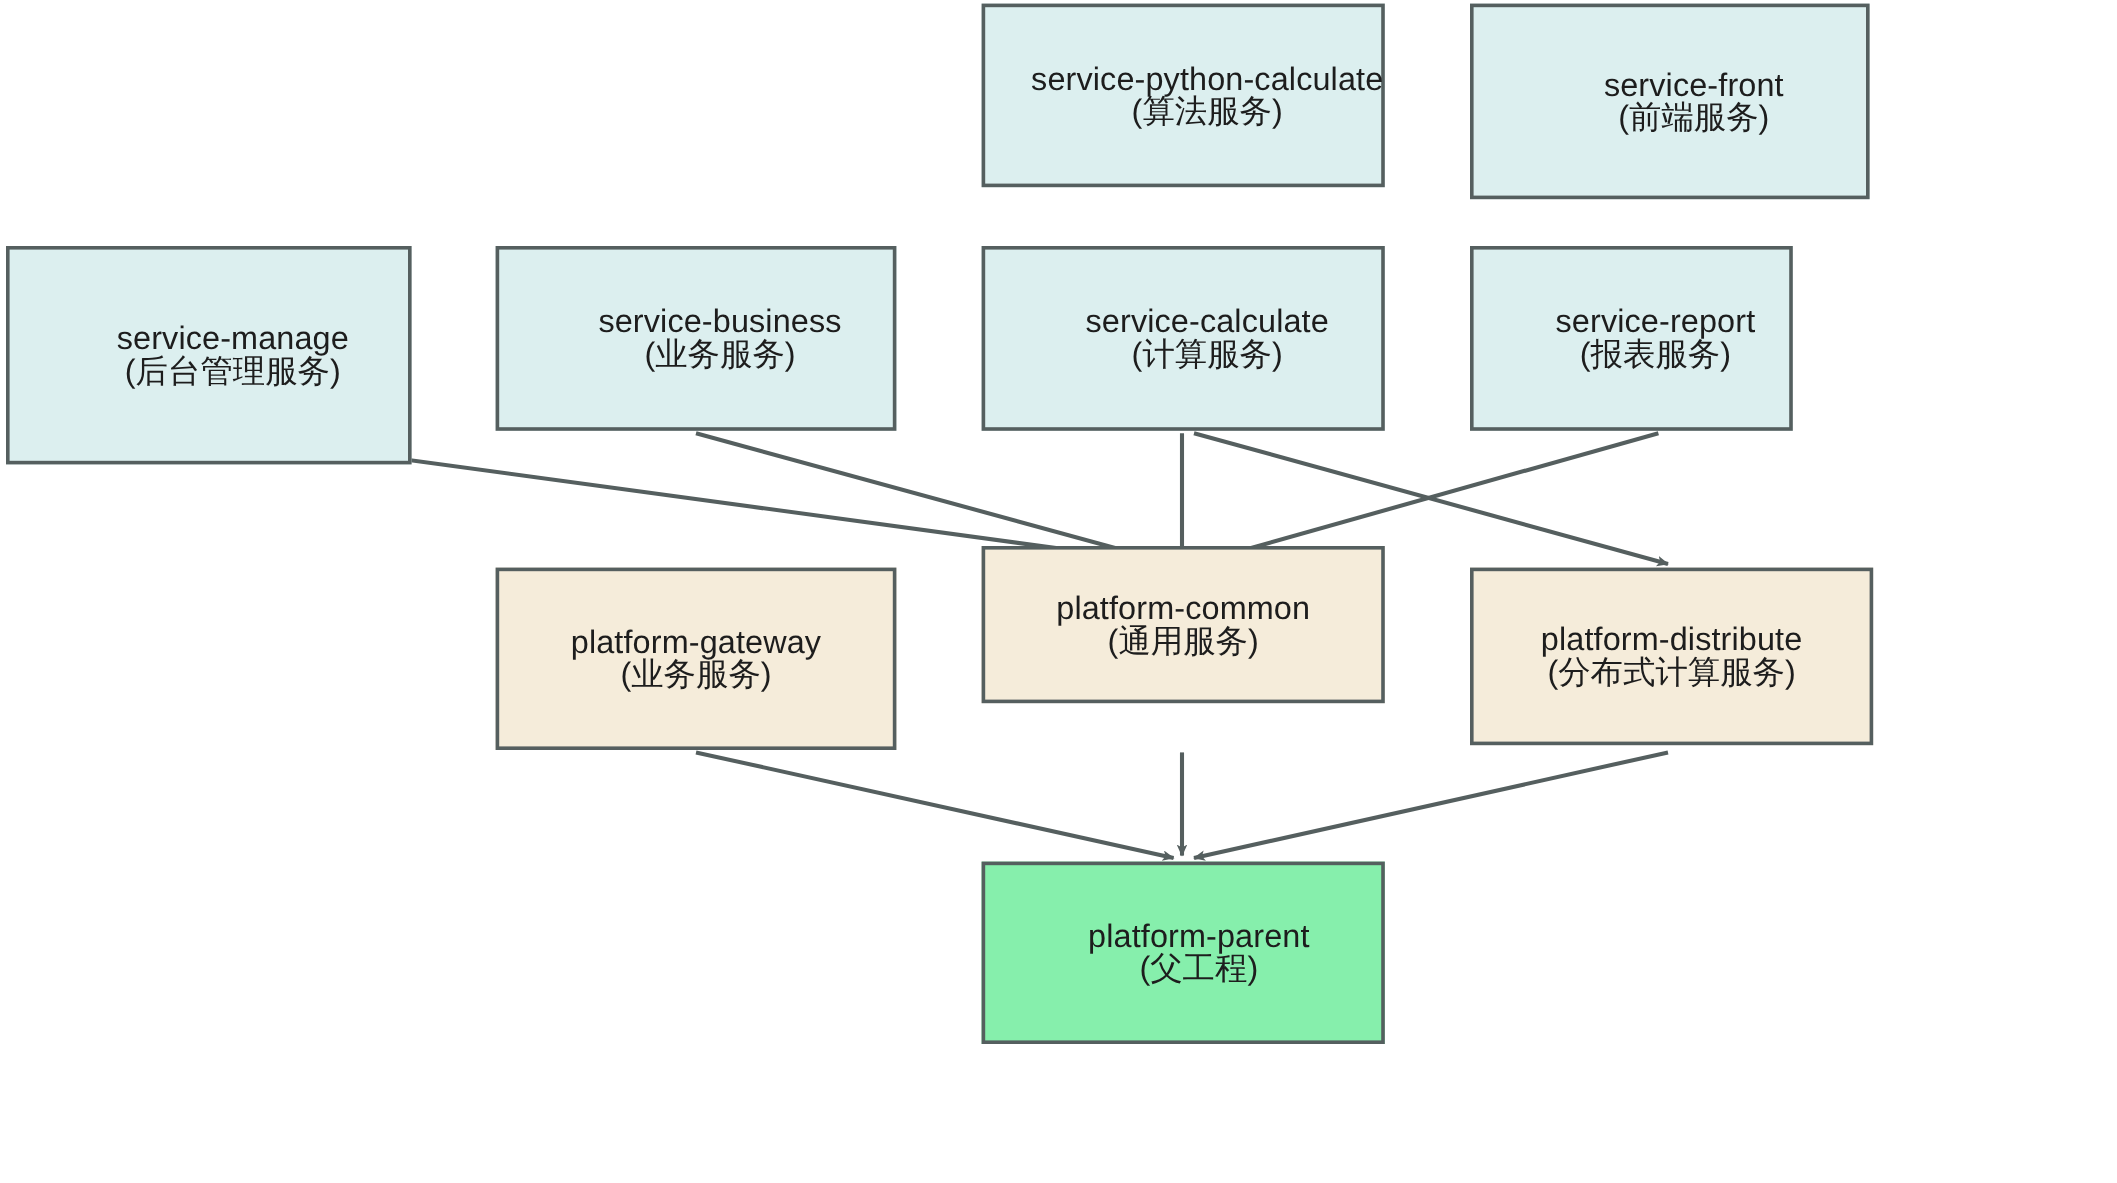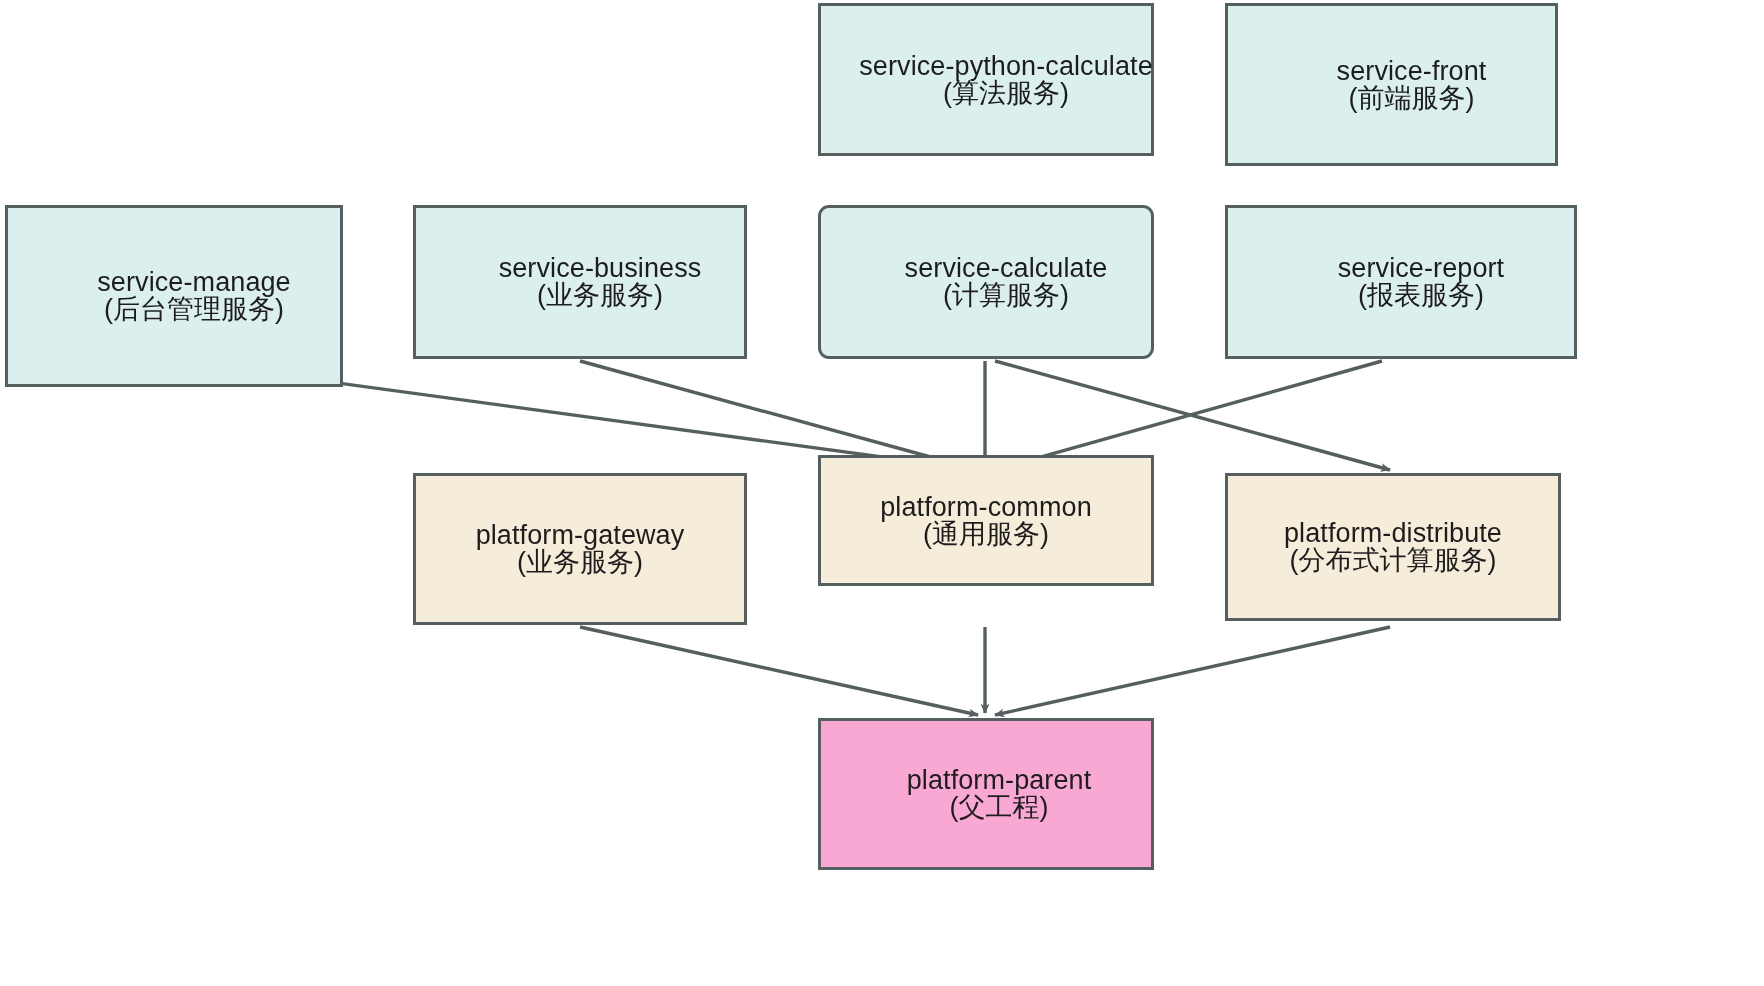--- a/index.html
+++ b/index.html
@@ -40,21 +40,21 @@
     letter-spacing: 0.1px;
     white-space: nowrap;
   }
   .node .subtitle {
     font-size: 27px;
     color: #1d1d1d;
     white-space: nowrap;
   }
   .type-service { background: #dcefef; padding-left: 40px; }
   .type-platform { background: #f5ecda; }
-  .type-parent   { background: #f9a8d4; padding-left: 26px; }
+  .type-parent   { background: #86efac; padding-left: 26px; }
 </style>
 </head>
 <body>
 
 <div id="canvas">
 
   <svg id="edges" viewBox="0 0 1764 986" xmlns="http://www.w3.org/2000/svg">
     <defs>
       <marker id="arrowhead" markerWidth="12" markerHeight="12" refX="9.2" refY="4.4" orient="auto" markerUnits="userSpaceOnUse">
         <path d="M 0 0 L 10 4.4 L 0 8.8 L 2.4 4.4 Z" fill="#555f5f"></path>
@@ -82,25 +82,25 @@
         <div class="subtitle">(前端服务)</div>
       </div>
       <div class="node type-service" style="left: 5px; top: 205px; width: 338px; height: 182px;">
         <div class="title">service-manage</div>
         <div class="subtitle">(后台管理服务)</div>
       </div>
       <div class="node type-service" style="left: 413px; top: 205px; width: 334px; height: 154px; text-align: right;">
         <div class="title">service-business</div>
         <div class="subtitle">(业务服务)</div>
       </div>
-      <div class="node type-service" style="left: 818px; top: 205px; width: 336px; height: 154px; border-radius: 11px;">
+      <div class="node type-service" style="left: 818px; top: 205px; width: 336px; height: 154px;">
         <div class="title">service-calculate</div>
         <div class="subtitle">(计算服务)</div>
       </div>
-      <div class="node type-service" style="left: 1225px; top: 205px; width: 352px; height: 154px;">
+      <div class="node type-service" style="left: 1225px; top: 205px; width: 269px; height: 154px;">
         <div class="title">service-report</div>
         <div class="subtitle">(报表服务)</div>
       </div>
       <div class="node type-platform" style="left: 413px; top: 473px; width: 334px; height: 152px;">
         <div class="title">platform-gateway</div>
         <div class="subtitle">(业务服务)</div>
       </div>
       <div class="node type-platform" style="left: 818px; top: 455px; width: 336px; height: 131px;">
         <div class="title">platform-common</div>
         <div class="subtitle">(通用服务)</div>

